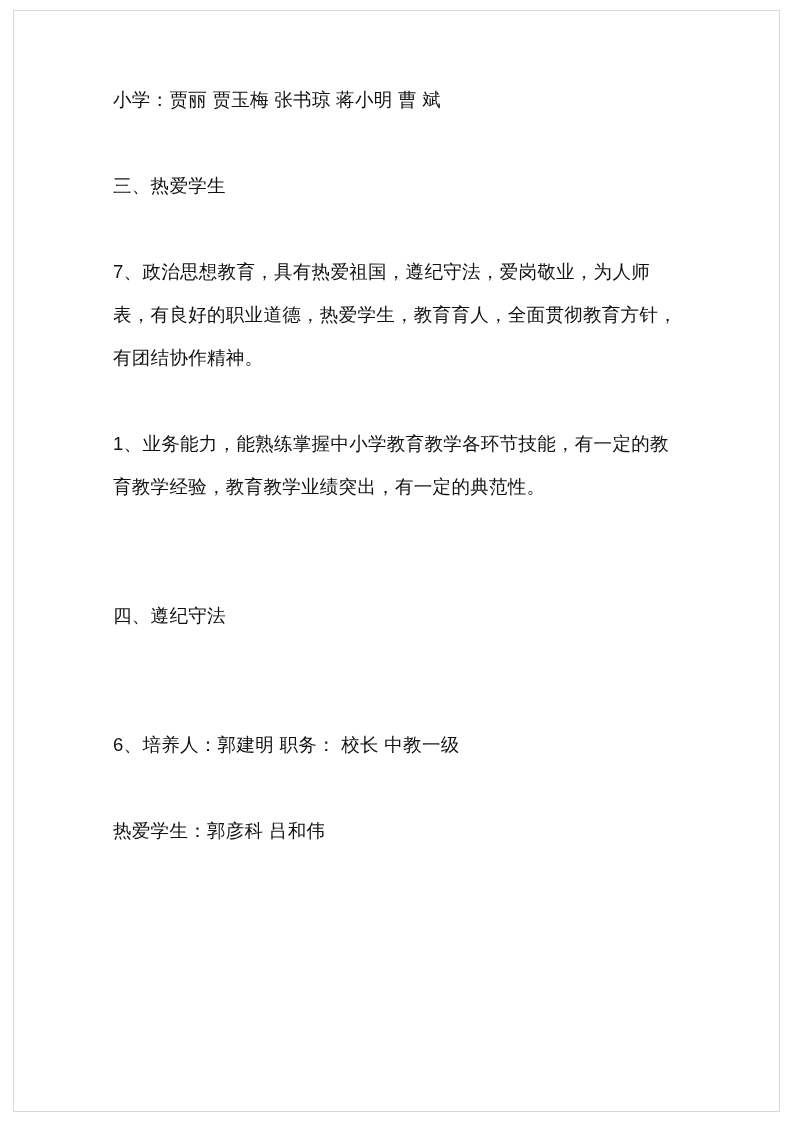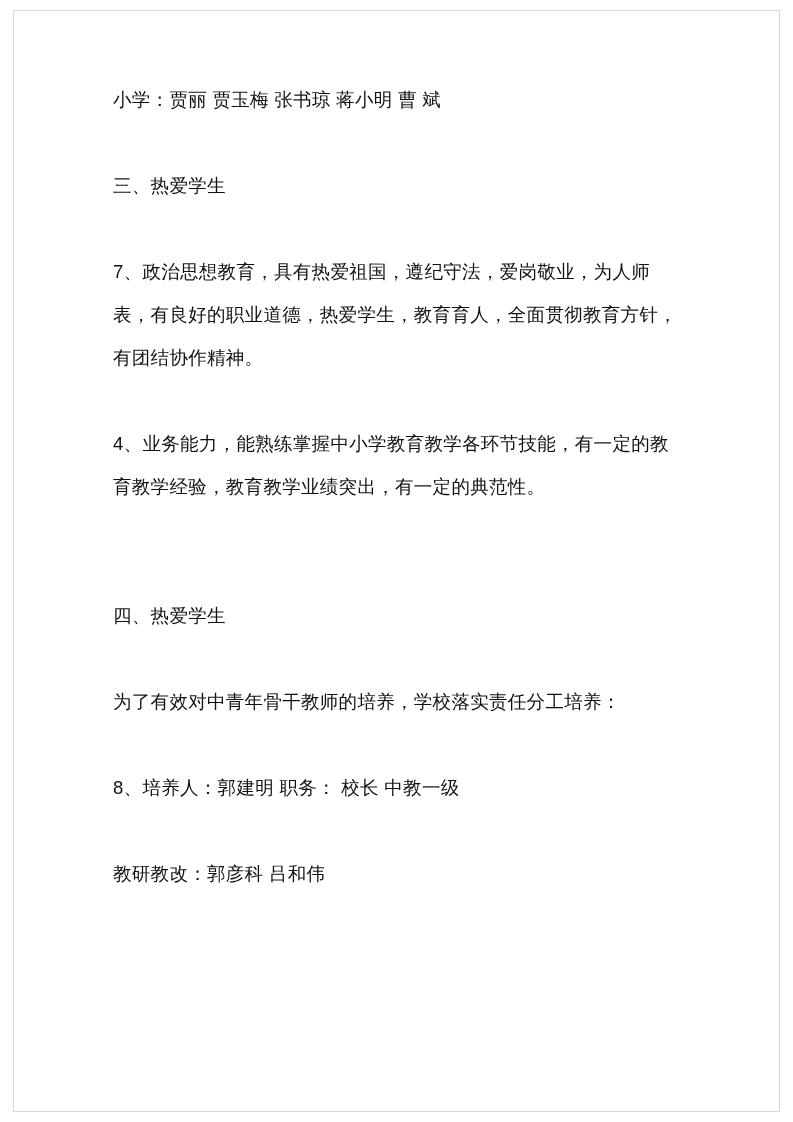--- a/index.html
+++ b/index.html
@@ -62,30 +62,29 @@
 
     <p class="para">小学：贾丽 贾玉梅 张书琼 蒋小明 曹 斌</p>
     <div class="gap-lg"></div>
 
     <p class="para">三、热爱学生</p>
     <div class="gap-lg"></div>
 
     <p class="para">7、政治思想教育，具有热爱祖国，遵纪守法，爱岗敬业，为人师表，有良好的职业道德，热爱学生，教育育人，全面贯彻教育方针，有团结协作精神。</p>
     <div class="gap-lg"></div>
 
-    <p class="para">4、业务能力，能熟练掌握中小学教育教学各环节技能，有一定的教育教学经验，教育教学业绩突出，有一定的典范性。</p>
+    <p class="para">1、业务能力，能熟练掌握中小学教育教学各环节技能，有一定的教育教学经验，教育教学业绩突出，有一定的典范性。</p>
     <div class="gap-lg"></div>
 
     <div class="gap-lg"></div>
 
-    <p class="para">四、热爱学生</p>
+    <p class="para">四、遵纪守法</p>
     <div class="gap-lg"></div>
 
-    <p class="para">为了有效对中青年骨干教师的培养，学校落实责任分工培养：</p>
     <div class="gap-lg"></div>
 
-    <p class="para">8、培养人：郭建明 职务： 校长 中教一级</p>
+    <p class="para">6、培养人：郭建明 职务： 校长 中教一级</p>
     <div class="gap-lg"></div>
 
-    <p class="para">教研教改：郭彦科 吕和伟</p>
+    <p class="para">热爱学生：郭彦科 吕和伟</p>
 
   </div>
 </div>
 
 </body></html>

